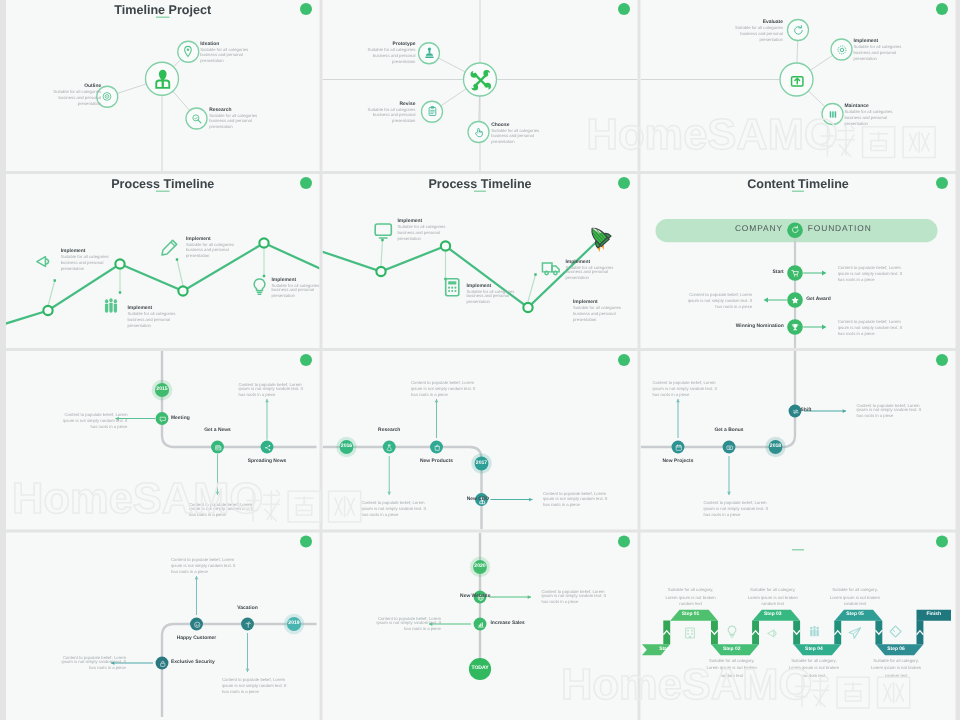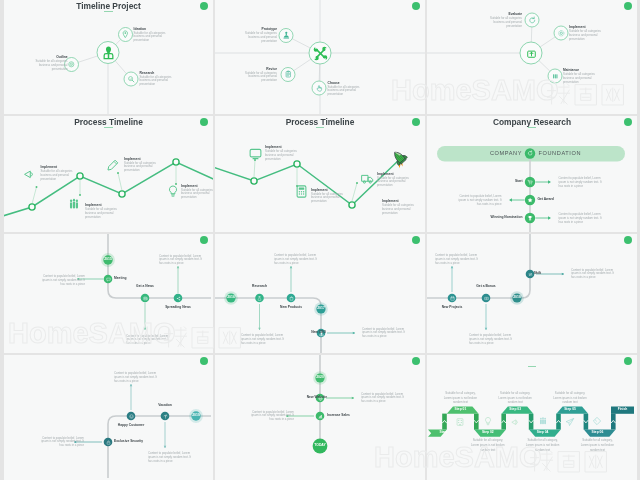--- a/index.html
+++ b/index.html
@@ -299,21 +299,21 @@
 <path d="M15 26 c-4 2-6 6-6 11 h6z" fill="#2f9d3e" stroke="#3a4449" stroke-width="2" stroke-linejoin="round"></path>
 <path d="M33 26 c4 2 6 6 6 11 h-6z" fill="#2f9d3e" stroke="#3a4449" stroke-width="2" stroke-linejoin="round"></path>
 <rect x="15" y="35" width="18" height="4" fill="#2f9d3e" stroke="#3a4449" stroke-width="2"></rect>
 <g stroke="#2a7f35" stroke-width="1.4">
             <path d="M20 12v22M24 10v24M28 12v22"></path>
           </g>
 </g>
       </svg>
 </div>
 <div class="slide" style="left:427px;top:116px;width:210px;height:116px;">
-<div class="stitle" style="top:1.2px;">Company Research</div>
+<div class="stitle" style="top:1.2px;">Content Timeline</div>
 <div class="sunder" style="left:100.8px;top:11.0px;width:8.5px;"></div>
 <div class="dot" style="left:197.3px;top:1.7px;"></div>
 <svg style="position:absolute;left:0;top:0;width:210px;height:116px;overflow:hidden;" viewBox="0 0 210 116">
 <rect x="10" y="30" width="188" height="15.5" rx="7.75" fill="#bce4c9"></rect>
         <line x1="103" y1="37" x2="103" y2="116" stroke="#cbcfd1" stroke-width="1.5"></line>
         <line x1="108.5" y1="66.0" x2="123.0" y2="66.0" stroke="#46bd82" stroke-width="0.8"></line>
         <path d="M124.0 66.0 l-3 -1.7 v3.4 z" fill="#46bd82"></path>
         <line x1="97.5" y1="84.0" x2="83.0" y2="84.0" stroke="#46bd82" stroke-width="0.8"></line>
         <path d="M82.0 84.0 l3 -1.7 v3.4 z" fill="#46bd82"></path>
         <line x1="108.5" y1="102.0" x2="123.0" y2="102.0" stroke="#46bd82" stroke-width="0.8"></line>

